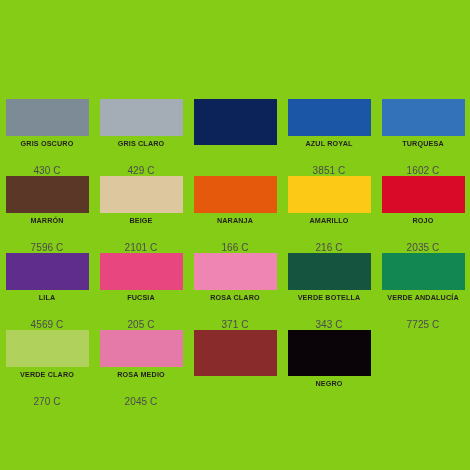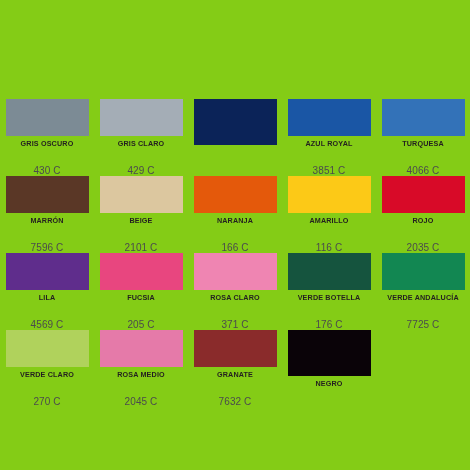--- a/index.html
+++ b/index.html
@@ -106,21 +106,21 @@
         <div class="swatch-chip" style="background-color: rgb(26, 86, 165);"></div>
         <div class="swatch-caption">
           <span class="swatch-name">AZUL ROYAL</span>
           <span class="swatch-code">3851 C</span>
         </div>
       </div>
       <div class="swatch-cell">
         <div class="swatch-chip" style="background-color: rgb(51, 114, 184);"></div>
         <div class="swatch-caption">
           <span class="swatch-name">TURQUESA</span>
-          <span class="swatch-code">4066 C</span>
+          <span class="swatch-code">1602 C</span>
         </div>
       </div>
       <div class="swatch-cell">
         <div class="swatch-chip" style="background-color: rgb(90, 55, 38);"></div>
         <div class="swatch-caption">
           <span class="swatch-name">MARRÓN</span>
           <span class="swatch-code">7596 C</span>
         </div>
       </div>
       <div class="swatch-cell">
@@ -134,21 +134,21 @@
         <div class="swatch-chip" style="background-color: rgb(228, 89, 11);"></div>
         <div class="swatch-caption">
           <span class="swatch-name">NARANJA</span>
           <span class="swatch-code">166 C</span>
         </div>
       </div>
       <div class="swatch-cell">
         <div class="swatch-chip" style="background-color: rgb(252, 201, 23);"></div>
         <div class="swatch-caption">
           <span class="swatch-name">AMARILLO</span>
-          <span class="swatch-code">116 C</span>
+          <span class="swatch-code">216 C</span>
         </div>
       </div>
       <div class="swatch-cell">
         <div class="swatch-chip" style="background-color: rgb(216, 10, 40);"></div>
         <div class="swatch-caption">
           <span class="swatch-name">ROJO</span>
           <span class="swatch-code">2035 C</span>
         </div>
       </div>
       <div class="swatch-cell">
@@ -169,21 +169,21 @@
         <div class="swatch-chip" style="background-color: rgb(239, 133, 178);"></div>
         <div class="swatch-caption">
           <span class="swatch-name">ROSA CLARO</span>
           <span class="swatch-code">371 C</span>
         </div>
       </div>
       <div class="swatch-cell">
         <div class="swatch-chip" style="background-color: rgb(21, 84, 62);"></div>
         <div class="swatch-caption">
           <span class="swatch-name">VERDE BOTELLA</span>
-          <span class="swatch-code">176 C</span>
+          <span class="swatch-code">343 C</span>
         </div>
       </div>
       <div class="swatch-cell">
         <div class="swatch-chip" style="background-color: rgb(18, 135, 82);"></div>
         <div class="swatch-caption">
           <span class="swatch-name">VERDE ANDALUCÍA</span>
           <span class="swatch-code">7725 C</span>
         </div>
       </div>
       <div class="swatch-cell">
@@ -195,24 +195,20 @@
       </div>
       <div class="swatch-cell">
         <div class="swatch-chip" style="background-color: rgb(229, 122, 169);"></div>
         <div class="swatch-caption">
           <span class="swatch-name">ROSA MEDIO</span>
           <span class="swatch-code">2045 C</span>
         </div>
       </div>
       <div class="swatch-cell">
         <div class="swatch-chip" style="background-color: rgb(138, 43, 43);"></div>
-        <div class="swatch-caption">
-          <span class="swatch-name">GRANATE</span>
-          <span class="swatch-code">7632 C</span>
-        </div>
       </div>
       <div class="swatch-cell">
         <div class="swatch-chip" style="background-color: rgb(10, 3, 8);"></div>
         <div class="swatch-caption">
           <span class="swatch-name">NEGRO</span>
         </div>
       </div>
     </div>
 </div>
 

